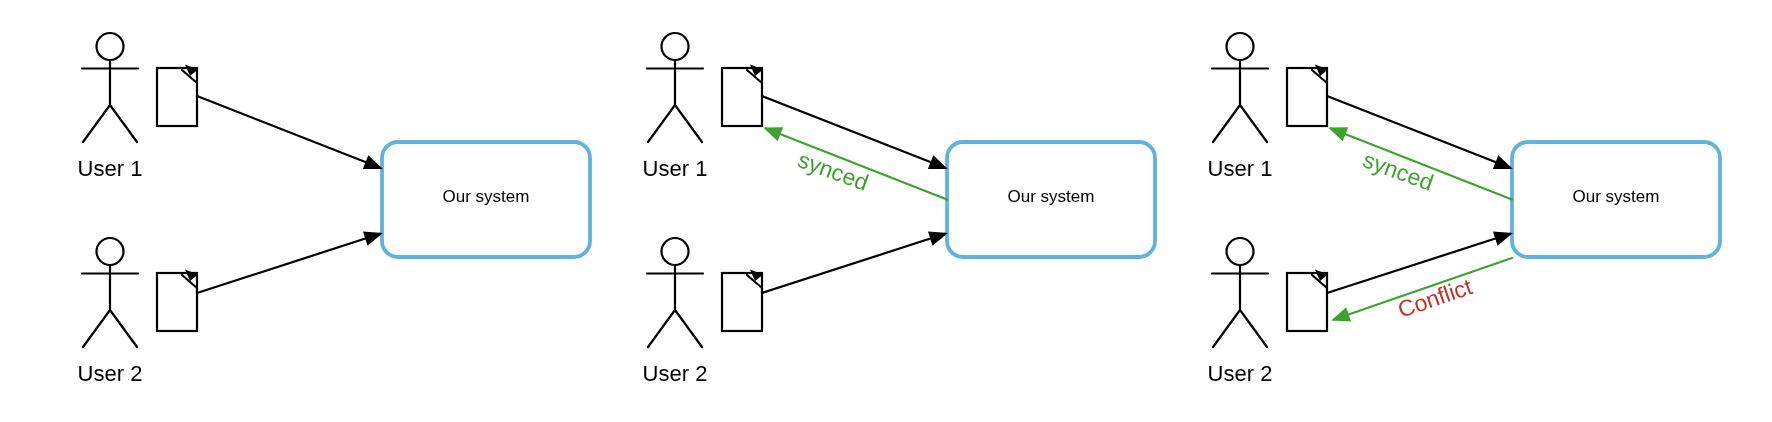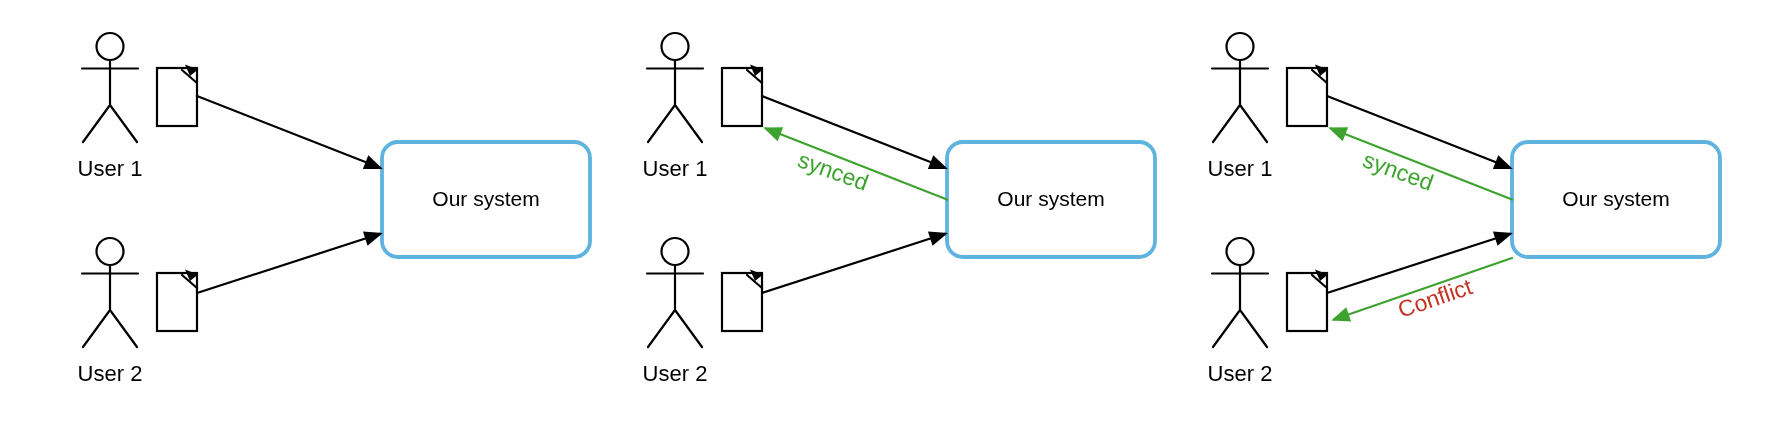--- a/index.html
+++ b/index.html
@@ -13,21 +13,21 @@
     position:relative;width:1772px;height:422px;background:#ffffff;
     font-family:"Liberation Sans", sans-serif;overflow:hidden;
   }
   .panel{position:absolute;top:0;width:600px;height:422px;}
   .panel svg{position:absolute;left:0;top:0;overflow:visible;}
   .lbl{
     position:absolute;white-space:nowrap;line-height:1;color:#000;
     transform:translateX(-50%);
   }
   .lbl.user{font-size:22px;}
-  .lbl.system{font-size:21px;}
+  .lbl.system{font-size:17px;}
   .lbl.edge{font-size:23px;}
   .lbl.synced{color:var(--synced-green);transform:translateX(-50%) rotate(20deg);}
   .lbl.conflict{color:var(--conflict-red);transform:translateX(-50%) rotate(-19deg);}
   .line{stroke:var(--line-black);stroke-width:2.2;fill:none;stroke-linecap:round;}
   .shape{stroke:var(--line-black);stroke-width:2.2;fill:#ffffff;}
   .box{stroke:var(--system-border);stroke-width:3.8;fill:#ffffff;}
   .gline{stroke:var(--synced-green);stroke-width:2.2;fill:none;stroke-linecap:round;}
   .fill-black{fill:var(--line-black);}
   .fill-green{fill:var(--synced-green);}
   .defs-svg{position:absolute;width:0;height:0;}

